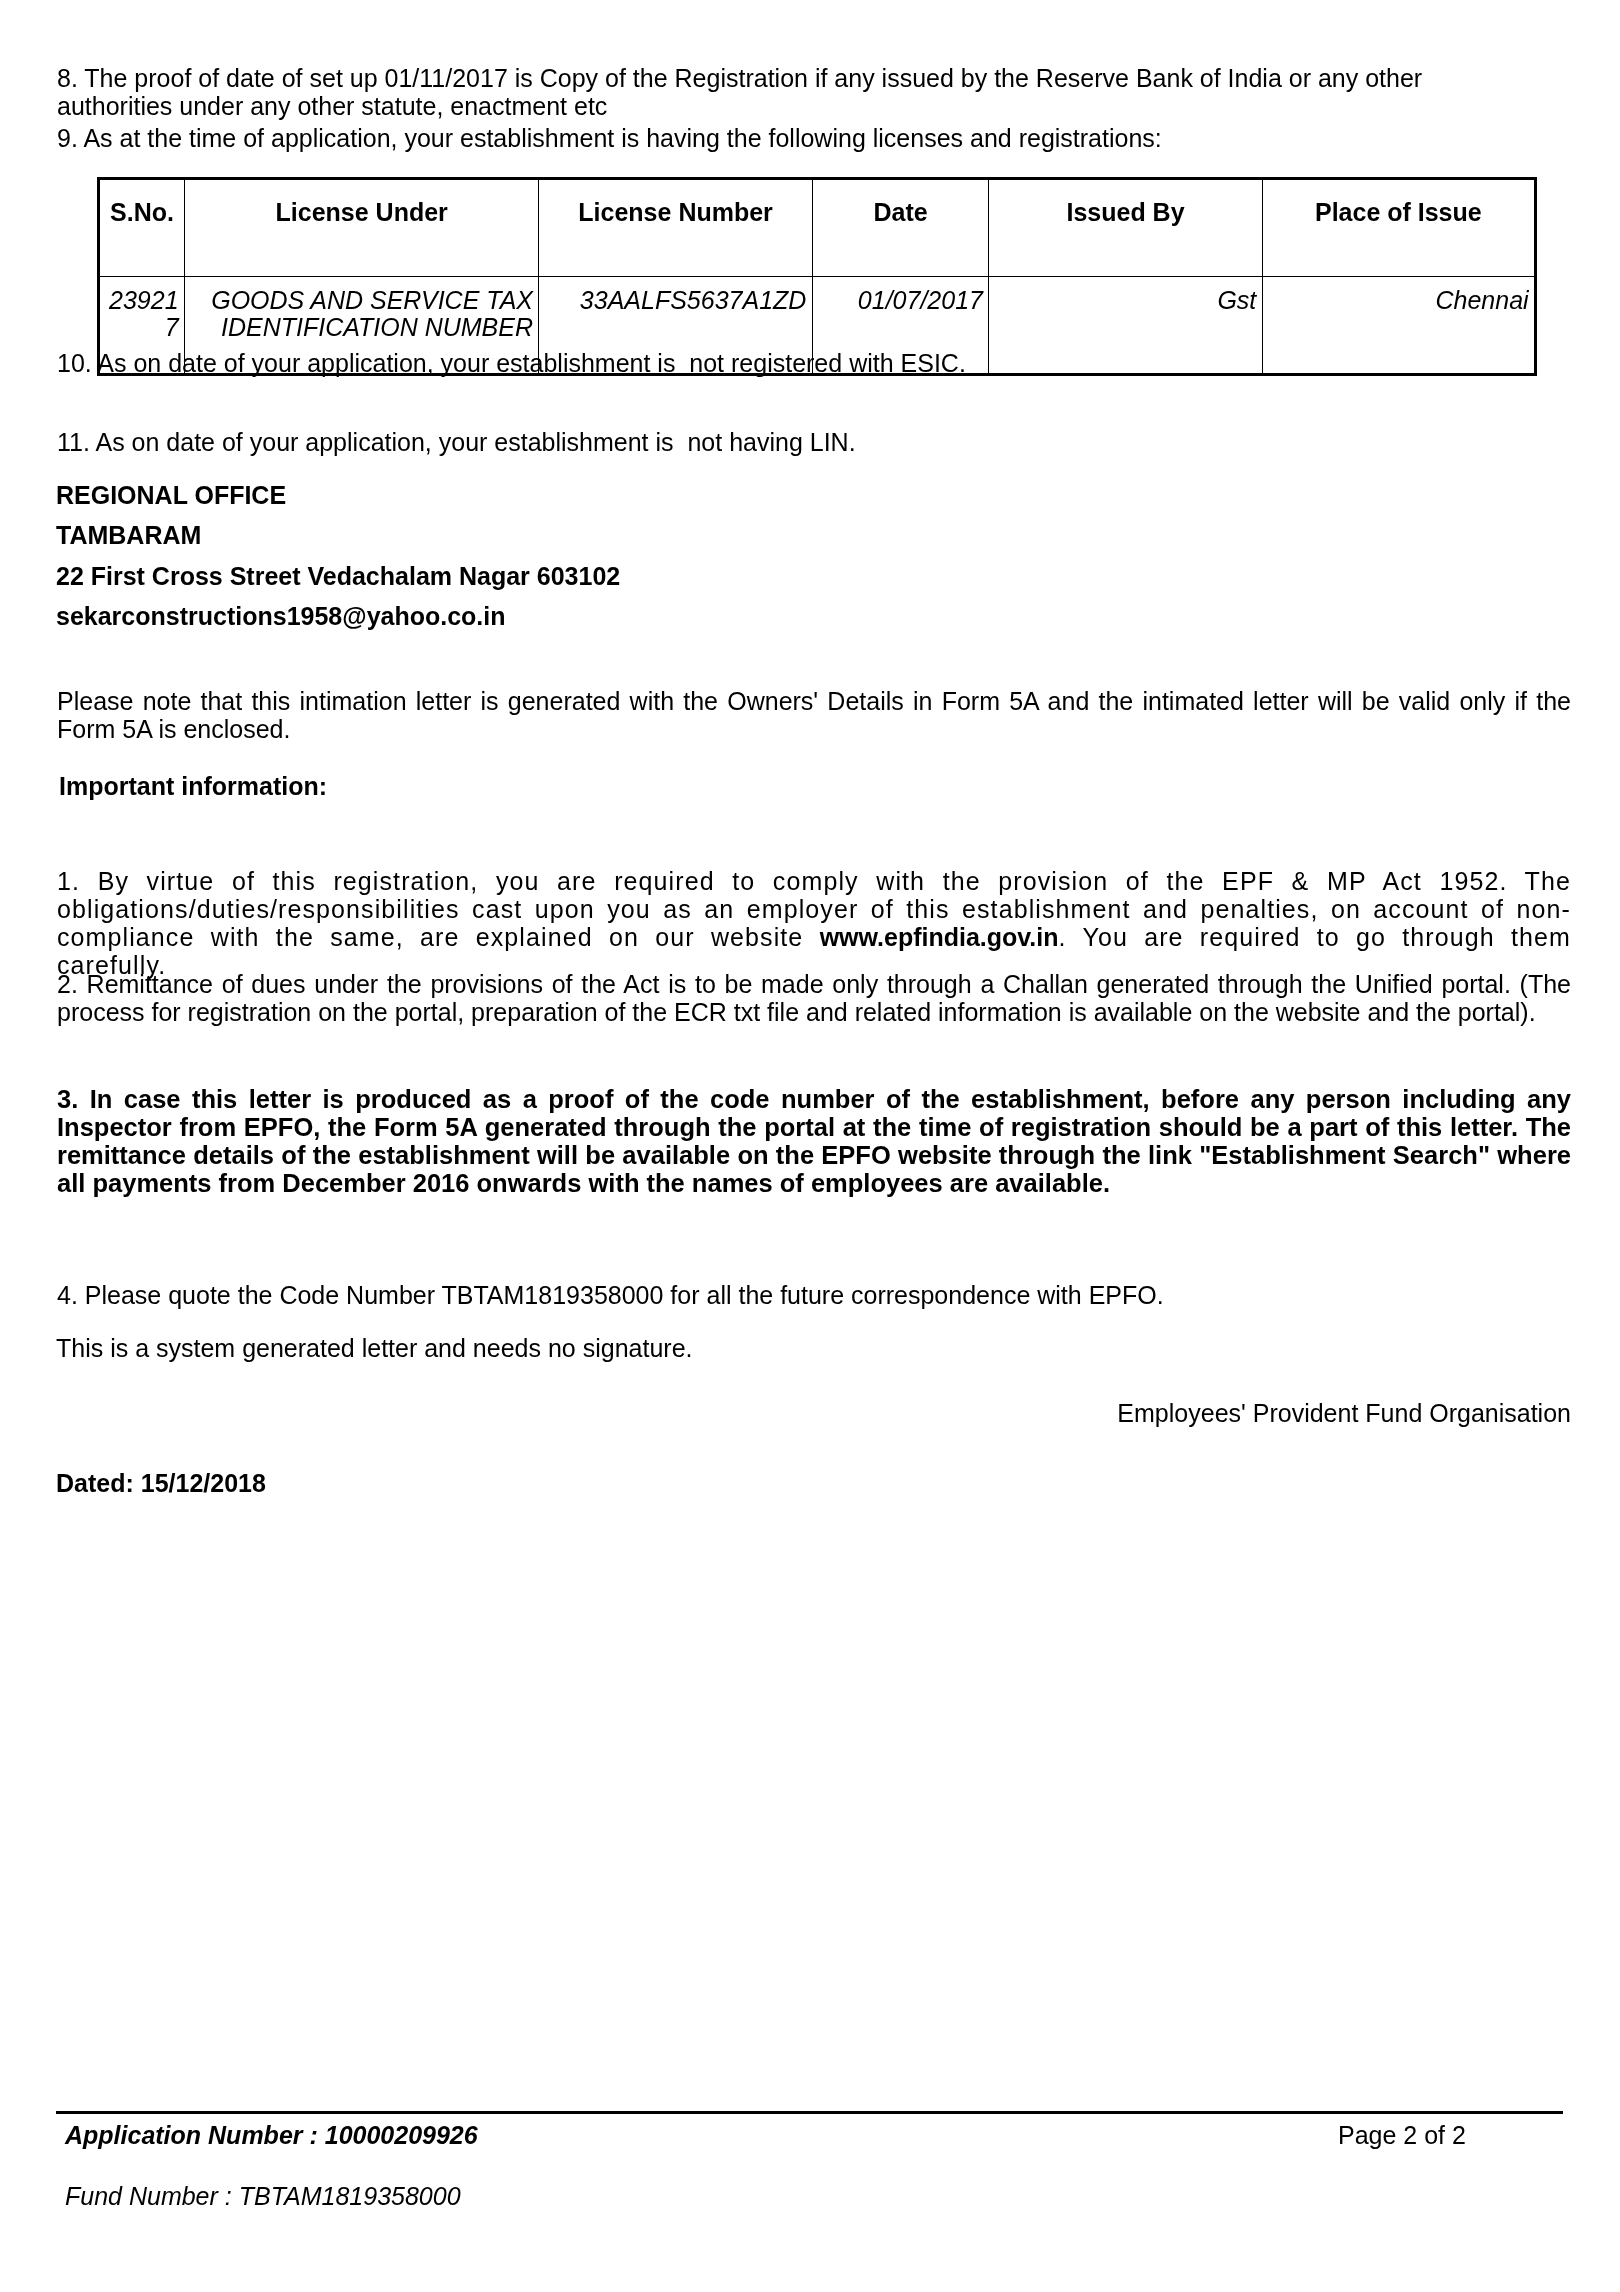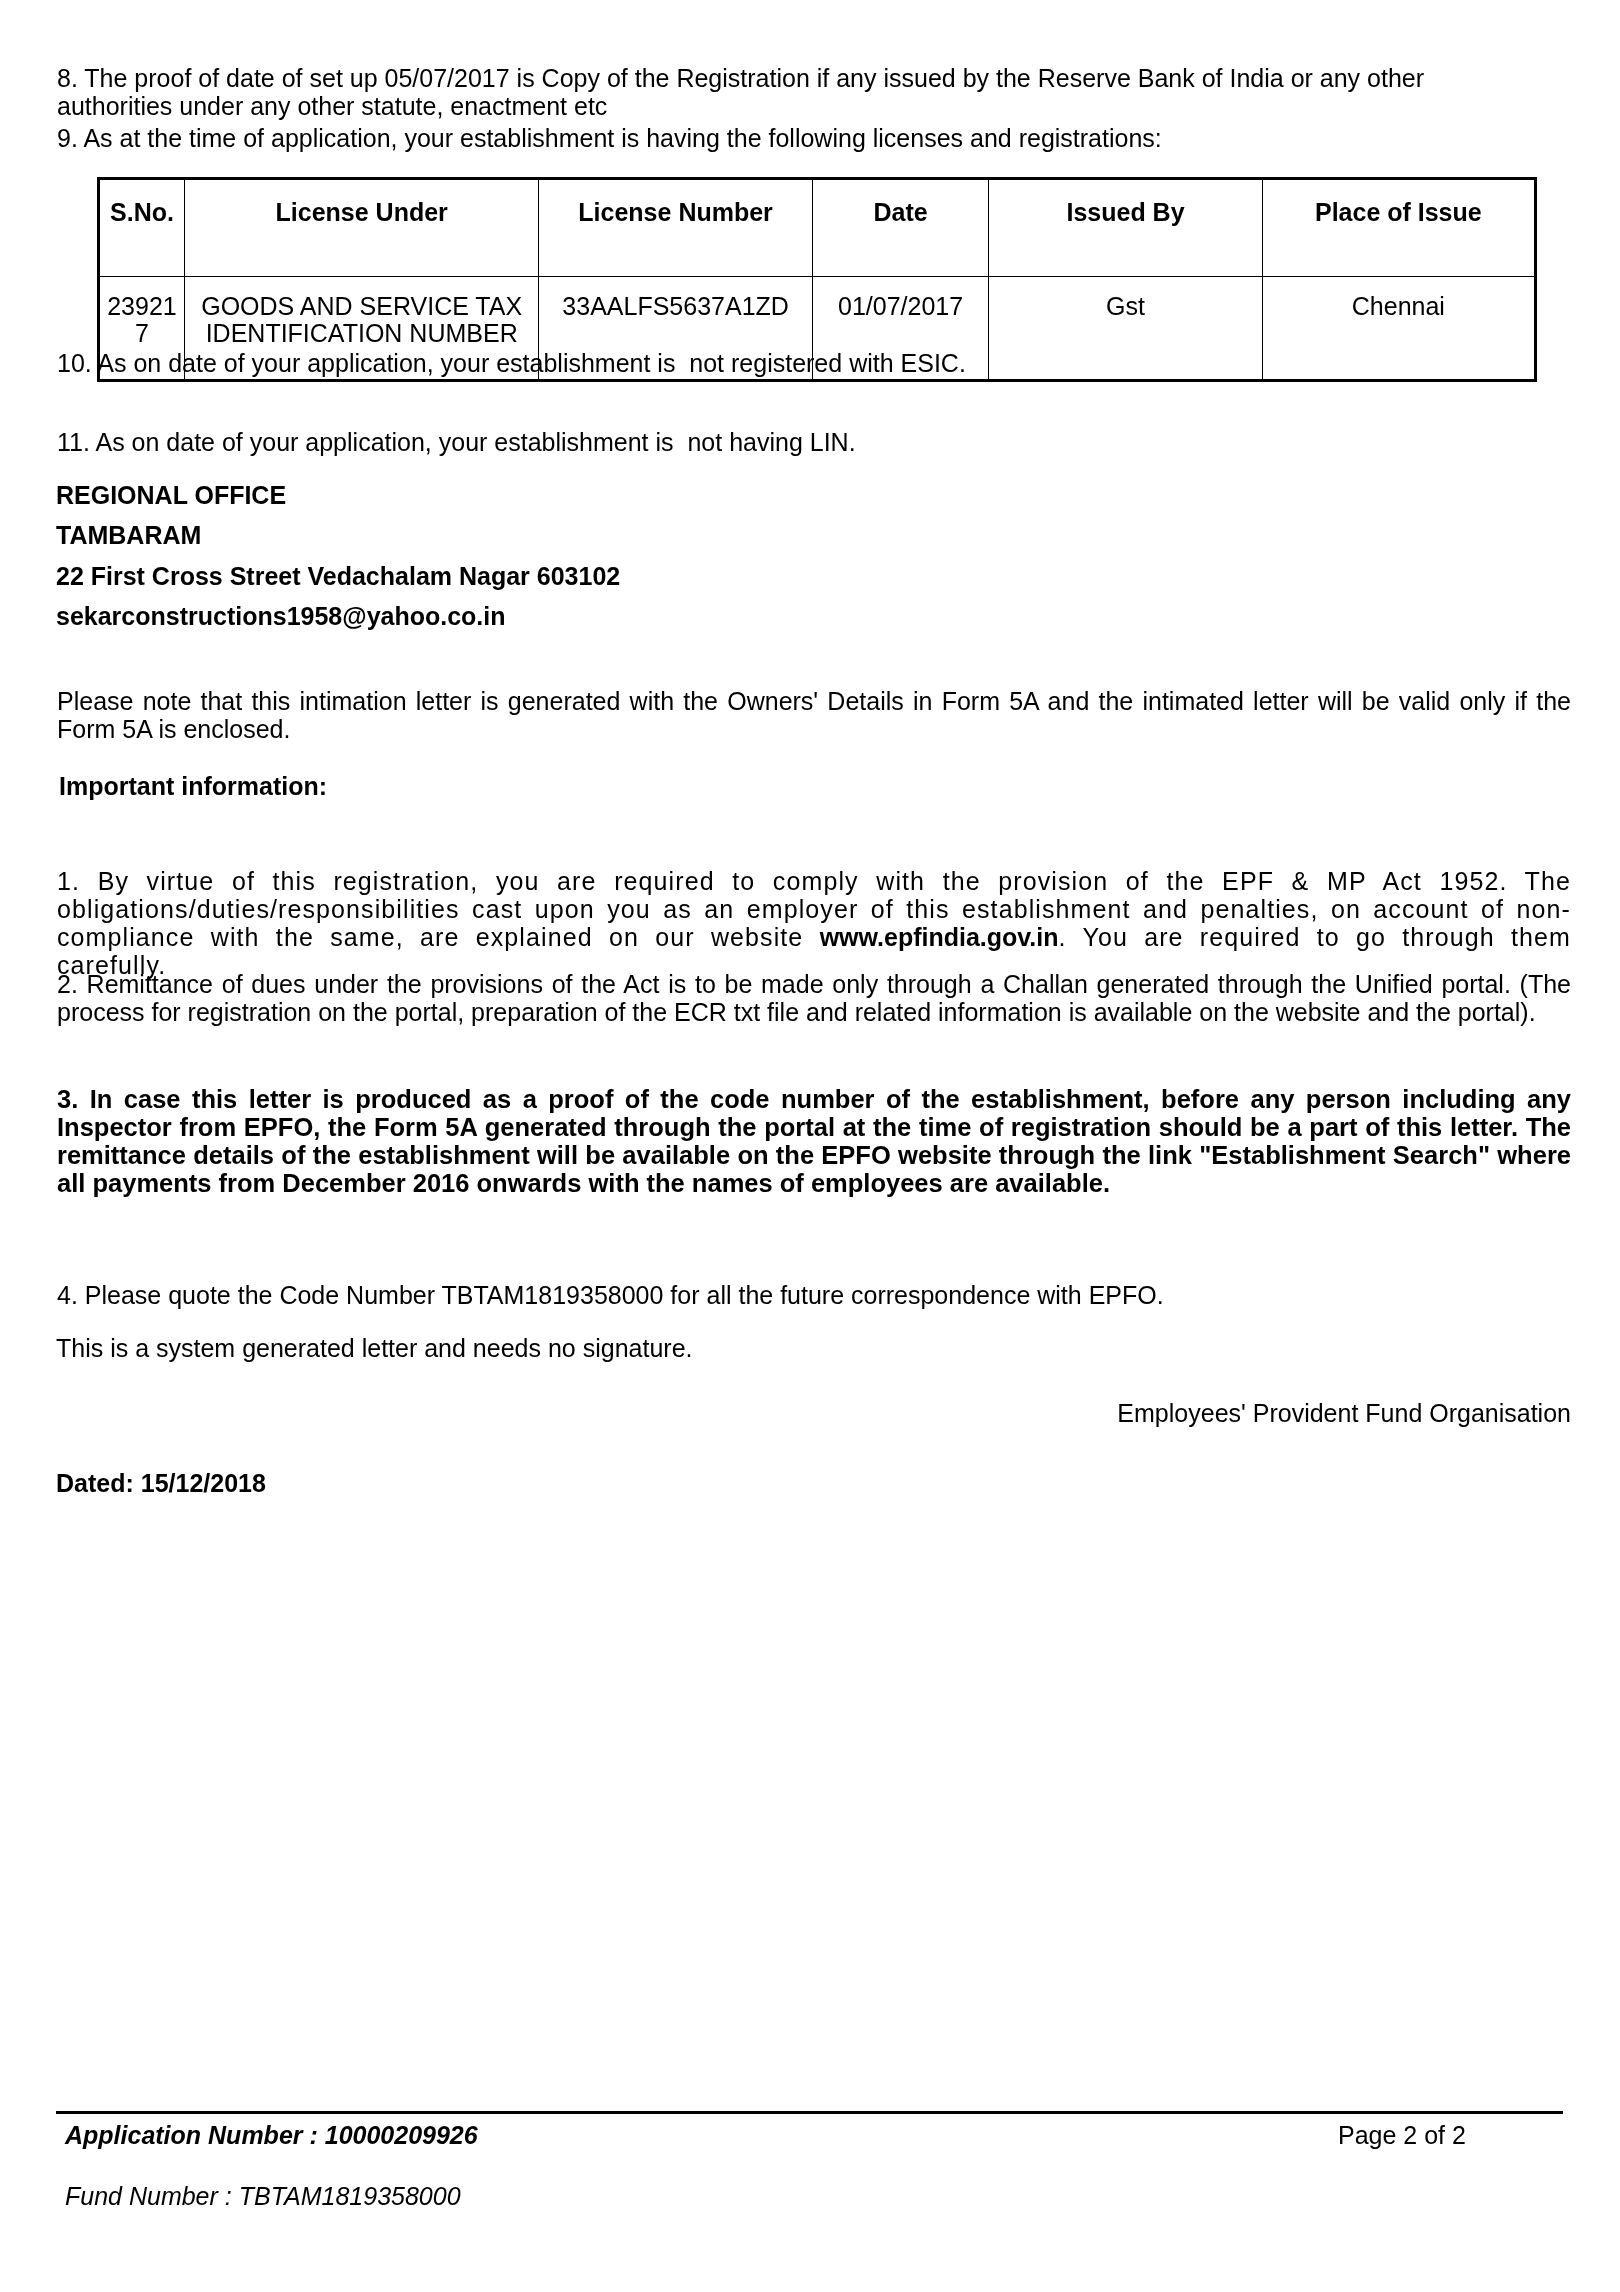--- a/index.html
+++ b/index.html
@@ -15,30 +15,30 @@
   .spaced { letter-spacing: 1.1px; word-spacing: 1.8px; }
 
   
   table.lic {
     position: absolute; left: 97px; top: 177px; width: 1440px;
     border-collapse: collapse; border: 3.6px solid #000;
     font-size: 25px; line-height: 27px;
   }
   table.lic th, table.lic td { border: 1.8px solid #000; vertical-align: top; padding: 0 5.4px; }
   table.lic th { height: 77px; font-weight: bold; text-align: center; padding-top: 19px; }
-  table.lic td { height: 86px; text-align: center; padding-top: 16px; word-break: break-all; }
+  table.lic td { height: 86px; text-align: right; padding-top: 10px; word-break: break-all; font-style: italic; }
   table.lic td.wrapword { word-break: normal; }
 
   .footer-rule { left: 56px; top: 2111px; width: 1507px; height: 2.7px; background: #000; }
   .italic { font-style: italic; }
 </style>
 </head>
 <body>
 
-<div class="abs line" style="left:57px; top:64px;">8. The proof of date of set up 05/07/2017 is Copy of the Registration if any issued by the Reserve Bank of India or any other</div>
+<div class="abs line" style="left:57px; top:64px;">8. The proof of date of set up 01/11/2017 is Copy of the Registration if any issued by the Reserve Bank of India or any other</div>
 <div class="abs line" style="left:57px; top:92px;text-align:right;">authorities under any other statute, enactment etc</div>
 <div class="abs line" style="left:57px; top:124px;">9. As at the time of application, your establishment is having the following licenses and registrations:</div>
 
 <table class="lic">
   <colgroup>
     <col style="width:86px">
     <col style="width:355px">
     <col style="width:274px">
     <col style="width:177px">
     <col style="width:274px">

